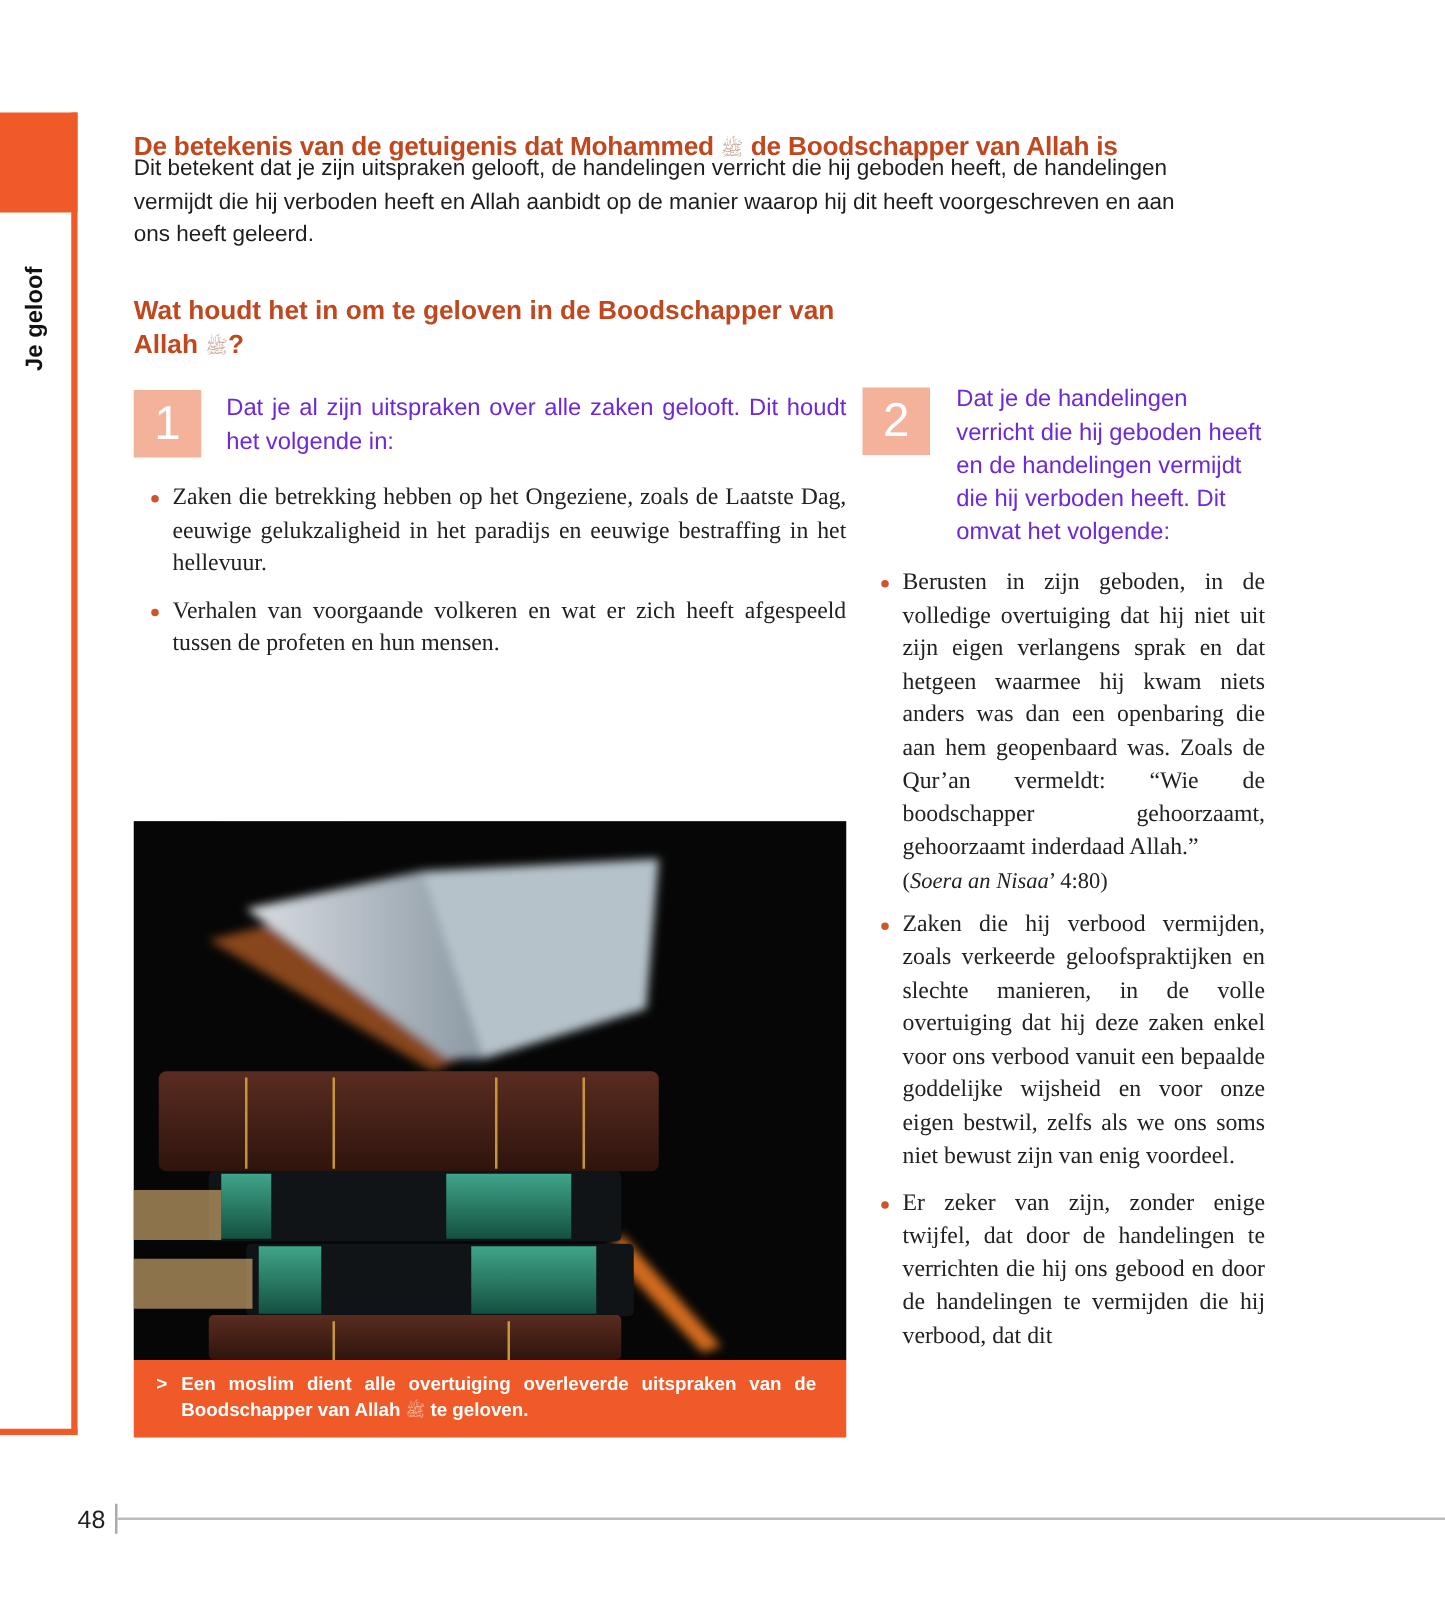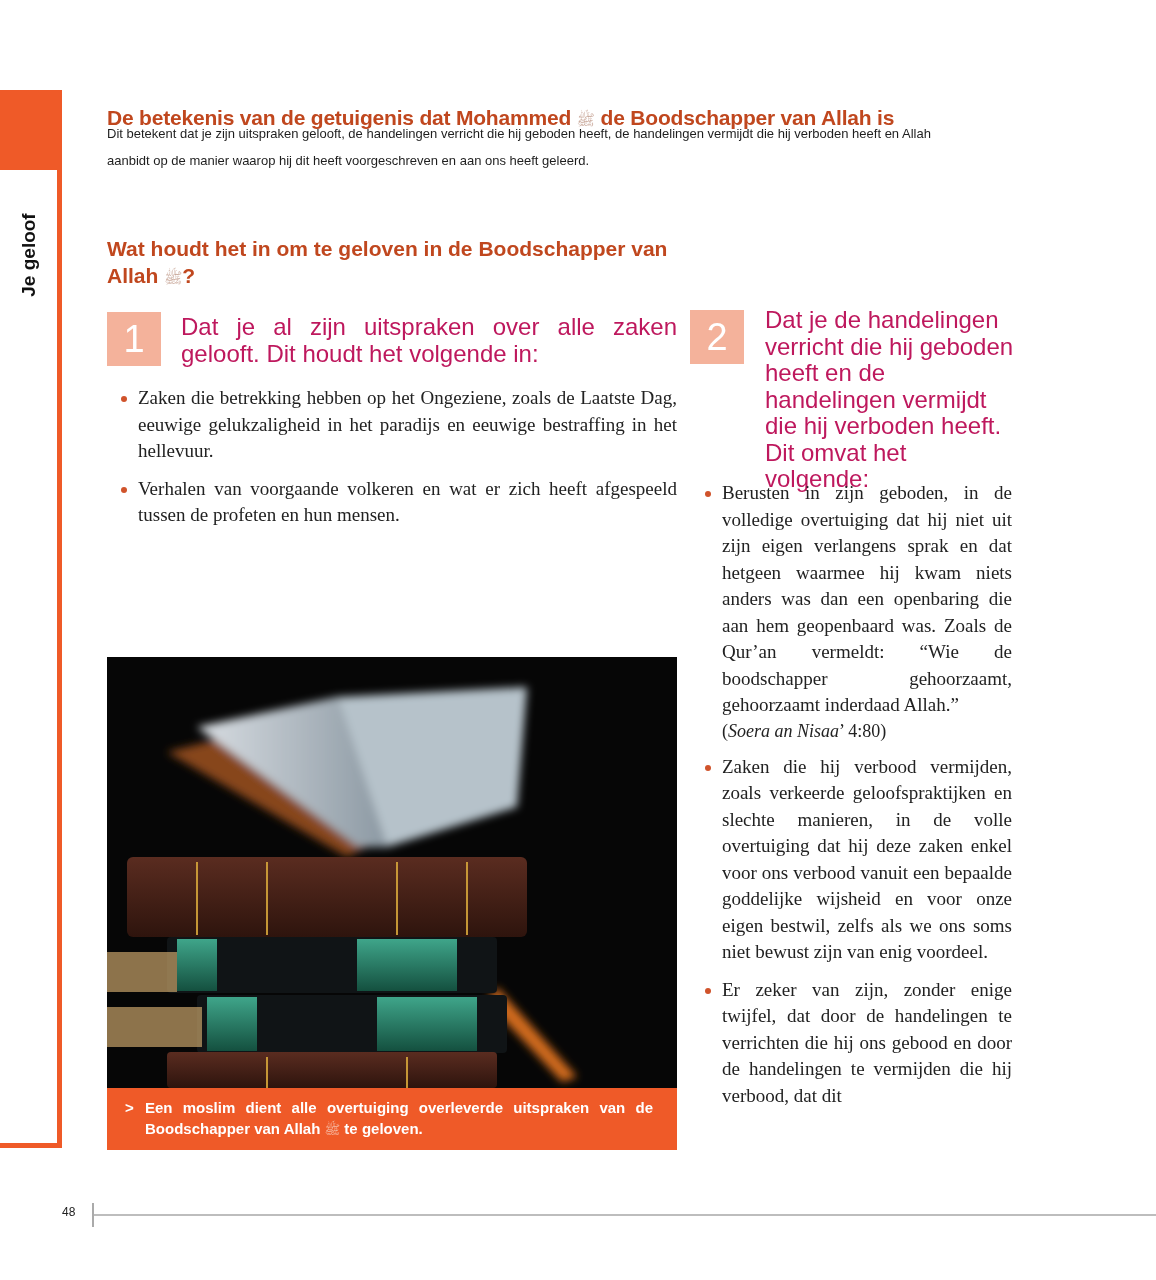--- a/index.html
+++ b/index.html
@@ -8,45 +8,45 @@
     font-family: "Liberation Sans", "DejaVu Sans", sans-serif; color: #222;
   }
   .side-block { position: absolute; left: 0; top: 90px; width: 62px; height: 80px; background: #ef5a28; }
   .side-frame { position: absolute; left: 0; top: 90px; width: 57px; height: 1053px;
     border-right: 5px solid #ef5a28; border-bottom: 5px solid #ef5a28; }
   .side-label { position: absolute; left: 14px; top: 200px; width: 30px; height: 110px;
     display: flex; align-items: center; justify-content: center; }
   .side-label span { transform: rotate(-90deg); white-space: nowrap; font-weight: bold; font-size: 19px; color: #111; }
 
   .h1 { position: absolute; left: 107px; top: 106px; font-size: 21px; font-weight: bold; color: #c0471e; letter-spacing: -0.2px; }
-  .intro { position: absolute; left: 107px; top: 121px; width: 850px; font-size: 13px; line-height: 26.5px; color: #1e1e1e; }
+  .intro { position: absolute; left: 107px; top: 121px; width: 850px; font-size: 18px; line-height: 26.5px; color: #1e1e1e; }
   .h2 { position: absolute; left: 107px; top: 235px; width: 580px; font-size: 21px; line-height: 27px; font-weight: bold; color: #c0471e; }
   .honor { font-size: 15px; color: #c9a89a; font-weight: normal; }
 
   .numbox { position: absolute; width: 54px; height: 54px; background: #f4b29b; color: #fff;
     font-size: 38px; display: flex; align-items: center; justify-content: center; font-family: "Liberation Sans", sans-serif; }
-  .point-text { position: absolute; color: #be185d; font-size: 24px; line-height: 26.5px; }
+  .point-text { position: absolute; color: #6d28d9; font-size: 19px; line-height: 26.5px; }
   .p1 { left: 181px; top: 314px; width: 496px; text-align: justify; }
   .p2 { left: 765px; top: 307px; width: 250px; }
 
   ul.bullets { list-style: none; margin: 0; padding: 0; position: absolute; }
   ul.bullets li { position: relative; padding-left: 31px; font-size: 19px; line-height: 26.5px; color: #222; text-align: justify; margin-bottom: 11px; font-family: Liberation Serif, serif; }
   ul.bullets li::before { content: ""; position: absolute; left: 14px; top: 11px; width: 6px; height: 6px; border-radius: 50%; background: #d0532b; }
   .bl-left { left: 107px; top: 385px; width: 570px; }
-  .bl-right { left: 691px; top: 480px; width: 321px; }
+  .bl-right { left: 691px; top: 453px; width: 321px; }
   .bl-right li { margin-bottom: 7px; }
   .ref { font-size: 18px; display: block; line-height: 24px; }
 
   .photo { position: absolute; left: 107px; top: 657px; width: 570px; height: 431px; overflow: hidden;
     background: radial-gradient(ellipse at 80% 30%, #1a1a1a 0%, #050505 70%); }
   .caption { position: absolute; left: 107px; top: 1088px; width: 570px; height: 62px; background: #ef5a28;
     color: #fff; font-weight: bold; font-size: 15px; line-height: 21px; box-sizing: border-box; padding: 9px 24px 0 38px; text-align: justify; }
   .caption .gt { position: absolute; left: 18px; top: 9px; }
 
-  .page-num { position: absolute; left: 62px; top: 1205px; font-size: 12px; color: #222; }
+  .page-num { position: absolute; left: 62px; top: 1205px; font-size: 20px; color: #222; }
   .footer-tick { position: absolute; left: 92px; top: 1203px; width: 2px; height: 24px; background: #aaa; }
   .footer-line { position: absolute; left: 94px; top: 1214px; width: 1062px; height: 2px; background: #bdbdbd; }
 </style>
 </head>
 <body>
 
 <div class="side-frame"></div>
 <div class="side-block"></div>
 <div class="side-label">
   <span>Je geloof</span>

